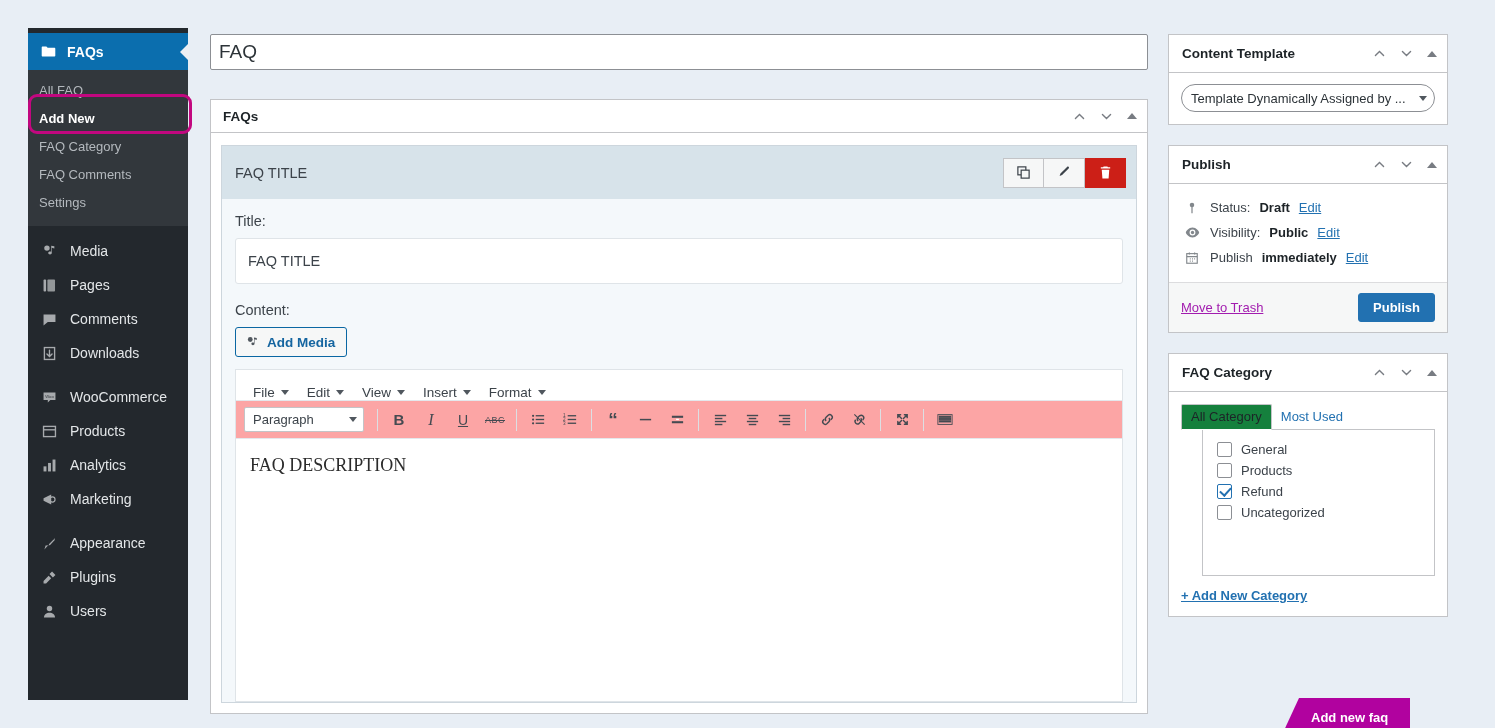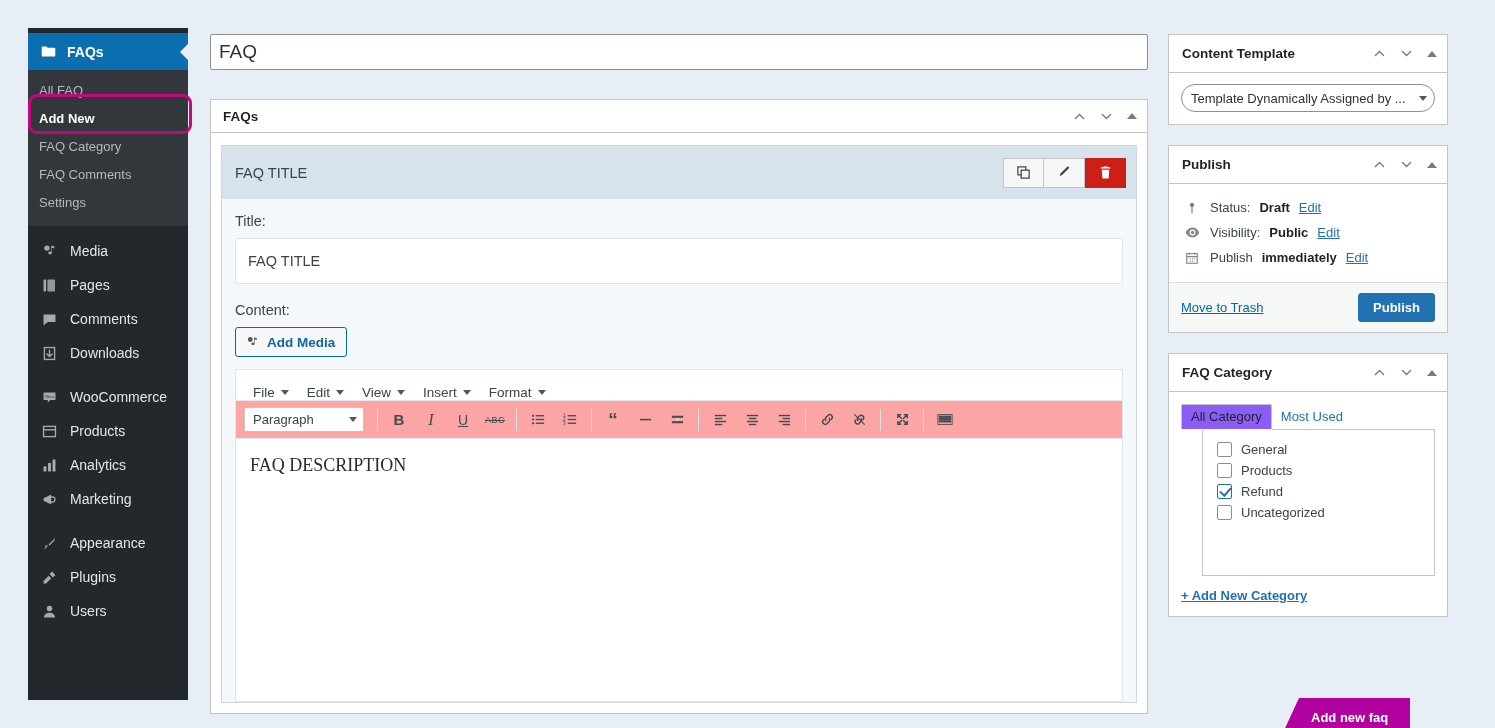--- a/index.html
+++ b/index.html
@@ -188,34 +188,34 @@
     padding: 5px 0 5px 2px; font-size: 13px; color: #3c434a;
   }
   .pub-icon { width: 18px; display:flex; align-items:center; justify-content:center; color:#82878c; }
   .pub-row b { font-weight: 700; color: #1d2327; }
   .lnk { color: #2271b1; text-decoration: underline; }
   .pub-foot {
     border-top: 1px solid #dcdcde; background: #f6f7f7;
     display: flex; align-items: center; justify-content: space-between;
     padding: 10px 12px;
   }
-  .trash-link { color: #0369a1; text-decoration: underline; font-size: 13px; }
+  .trash-link { color: #a21caf; text-decoration: underline; font-size: 13px; }
   .pub-btn {
     background: #2271b1; color: #fff; border: 1px solid #2271b1;
     border-radius: 3px; padding: 6px 14px;
     font-size: 13px; font-weight: 600;
   }
 
   .cat-tabs { display: flex; align-items: flex-end; height: 27px; border-bottom: 1px solid #c3c4c7; }
   .cat-tab {
     font-size: 13px; color: #2271b1;
     padding: 4px 9px 5px 9px;
   }
   .cat-tab.active {
-    color: #1d2327; background: #8b5cf6;
+    color: #1d2327; background: #15803d;
     border: 1px solid #c3c4c7; border-bottom: 1px solid #fff;
     margin-bottom: -1px; border-radius: 2px 2px 0 0;
   }
   .cat-list {
     border: 1px solid #c3c4c7; border-top: none;
     padding: 9px 10px; height: 146px; margin-left: 21px;
   }
   .cat-row { display: flex; align-items: center; gap: 9px; padding: 3px 0 3px 4px; }
   .cbx {
     width: 15px; height: 15px; flex: 0 0 15px;

